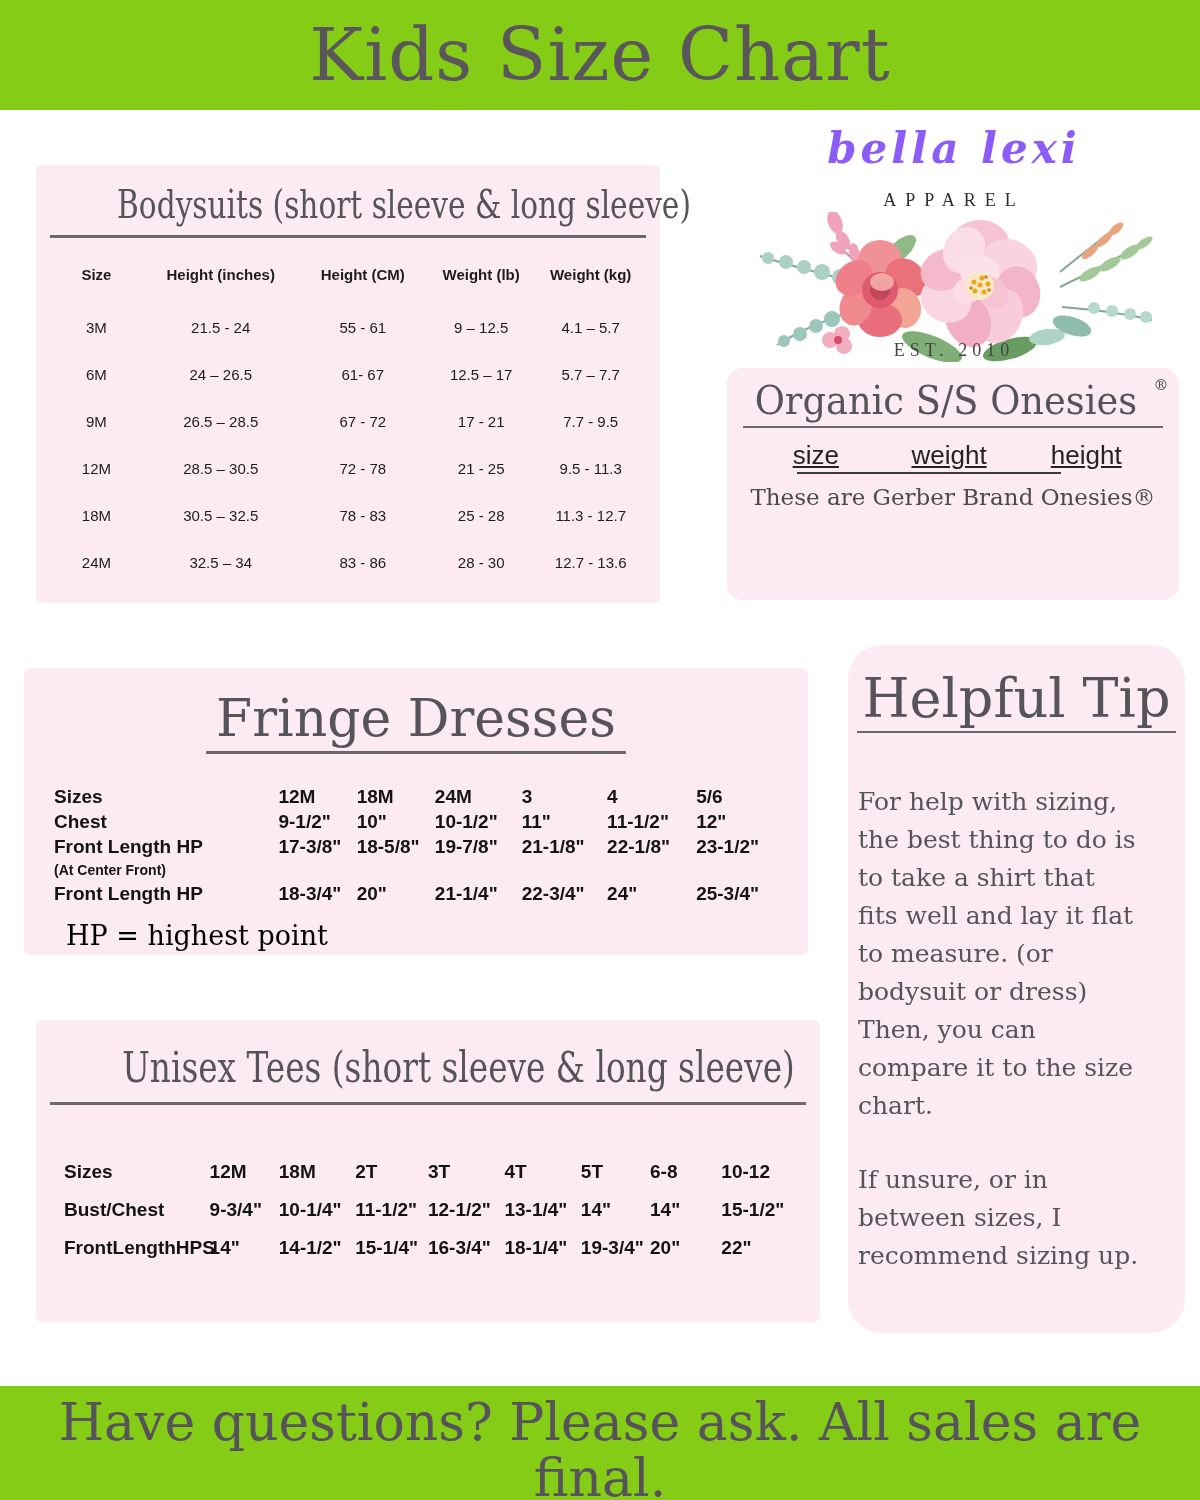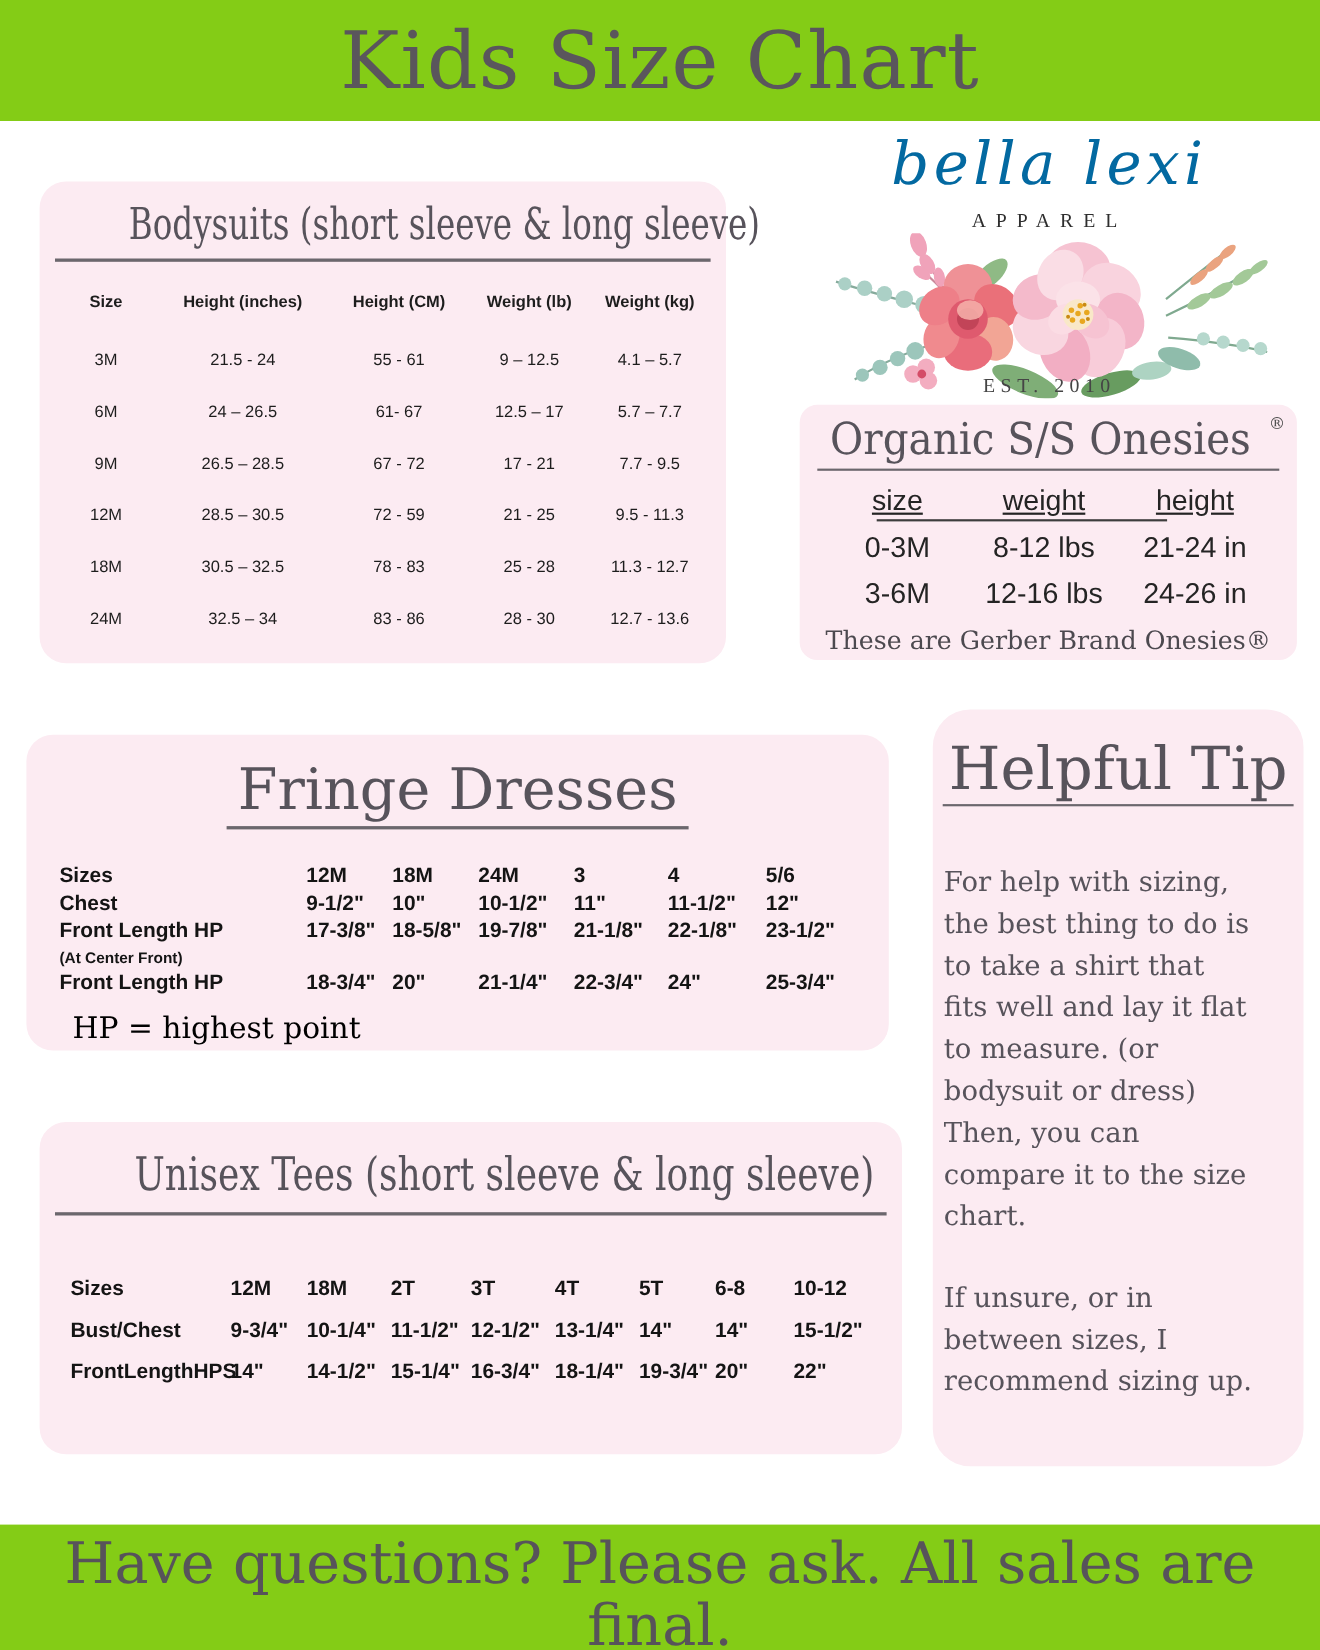--- a/index.html
+++ b/index.html
@@ -9,41 +9,41 @@
   
   .banner{position:absolute;left:0;width:1200px;background:#84cc16;text-align:center;}
   .banner.top{top:0;height:110px;display:flex;align-items:center;justify-content:center;}
   .page-title{font-family:"DejaVu Serif",serif;font-weight:400;font-size:72px;color:#5a565c;
               letter-spacing:1px;margin:0;}
   .banner.bottom{top:1386px;height:114px;padding-top:8px;box-sizing:border-box;}
   .footer-line1{font-family:"DejaVu Serif",serif;font-size:52px;color:#57535a;line-height:56px;}
   .footer-line2{font-family:"DejaVu Serif",serif;font-size:29px;color:#57535a;line-height:38px;}
 
   
-  .box{position:absolute;background:#fcebf2;border-radius:24px;box-sizing:border-box;}
+  .box{position:absolute;background:#fcebf2;border-radius:6px;box-sizing:border-box;}
   .box-title{white-space:nowrap;text-align:center;font-family:"DejaVu Serif",serif;
              color:#57535b;font-weight:400;}
   .rule{border-bottom:3px solid #6b676d;margin:4px 14px 0 14px;height:0;}
 
   .trow{display:grid;align-items:center;}
   .tcell{color:#1d1d1d;}
 
   
   .bodysuits{left:36px;top:165px;width:624px;height:438px;}
   .bodysuits .box-title{margin-top:12px;font-size:40px;line-height:54px;transform:scaleX(.74);}
   .bs-table{margin-top:20px;padding:0 16px;}
   .bs-table .trow{grid-template-columns:15% 27% 21% 19% 18%;height:47px;}
   .bs-table .thead{height:32px;margin-bottom:14px;}
   .bs-table .thead .tcell{font-weight:700;font-size:15px;}
   .bs-table .tcell{text-align:center;font-size:15px;}
 
   
   .logo{position:absolute;left:742px;top:108px;width:424px;text-align:center;}
-  .logo-script{font-family:"DejaVu Serif",serif;font-style:italic;font-weight:400;font-size:54px;
-               color:#0369a1;line-height:82px;letter-spacing:4px;}
+  .logo-script{font-family:"DejaVu Serif",serif;font-style:italic;font-weight:700;font-size:42px;
+               color:#8b5cf6;line-height:82px;letter-spacing:4px;}
   .logo-apparel{font-family:"Liberation Serif",serif;font-size:18px;letter-spacing:9px;
                 color:#2e2e2e;line-height:20px;}
   .flowers{display:block;width:424px;height:150px;margin-top:2px;}
   .logo-est{font-family:"Liberation Serif",serif;font-size:18px;letter-spacing:5px;color:#454545;
             margin-top:-22px;position:relative;z-index:2;}
 
   
   .onesies{left:727px;top:368px;width:452px;height:232px;border-radius:16px;}
   .onesies-title-row{display:flex;justify-content:center;align-items:flex-start;margin-top:6px;}
   .onesies .box-title{font-size:40px;line-height:52px;transform:scaleX(.92);}
@@ -130,21 +130,21 @@
           <div class="trow">
             <div class="tcell">9M</div>
             <div class="tcell">26.5 – 28.5</div>
             <div class="tcell">67 - 72</div>
             <div class="tcell">17 - 21</div>
             <div class="tcell">7.7 - 9.5</div>
           </div>
           <div class="trow">
             <div class="tcell">12M</div>
             <div class="tcell">28.5 – 30.5</div>
-            <div class="tcell">72 - 59</div>
+            <div class="tcell">72 - 78</div>
             <div class="tcell">21 - 25</div>
             <div class="tcell">9.5 - 11.3</div>
           </div>
           <div class="trow">
             <div class="tcell">18M</div>
             <div class="tcell">30.5 – 32.5</div>
             <div class="tcell">78 - 83</div>
             <div class="tcell">25 - 28</div>
             <div class="tcell">11.3 - 12.7</div>
           </div>
@@ -278,32 +278,20 @@
       <div class="reg">®</div>
     </div>
     <div class="rule"></div>
     <div class="on-table">
       <div class="trow thead">
           <div class="tcell">size</div>
           <div class="tcell">weight</div>
           <div class="tcell">height</div>
         </div>
       <div class="on-rule"></div>
-      <div>
-          <div class="trow">
-            <div class="tcell">0-3M</div>
-            <div class="tcell">8-12 lbs</div>
-            <div class="tcell">21-24 in</div>
-          </div>
-          <div class="trow">
-            <div class="tcell">3-6M</div>
-            <div class="tcell">12-16 lbs</div>
-            <div class="tcell">24-26 in</div>
-          </div>
-        </div>
     </div>
     <div class="onesies-note">These are Gerber Brand Onesies®</div>
   </section>
 
   <section class="box fringe">
     <div class="title-wrap">
       <span class="title-span">Fringe Dresses</span>
     </div>
     <div class="fr-table">
         <div class="trow">

